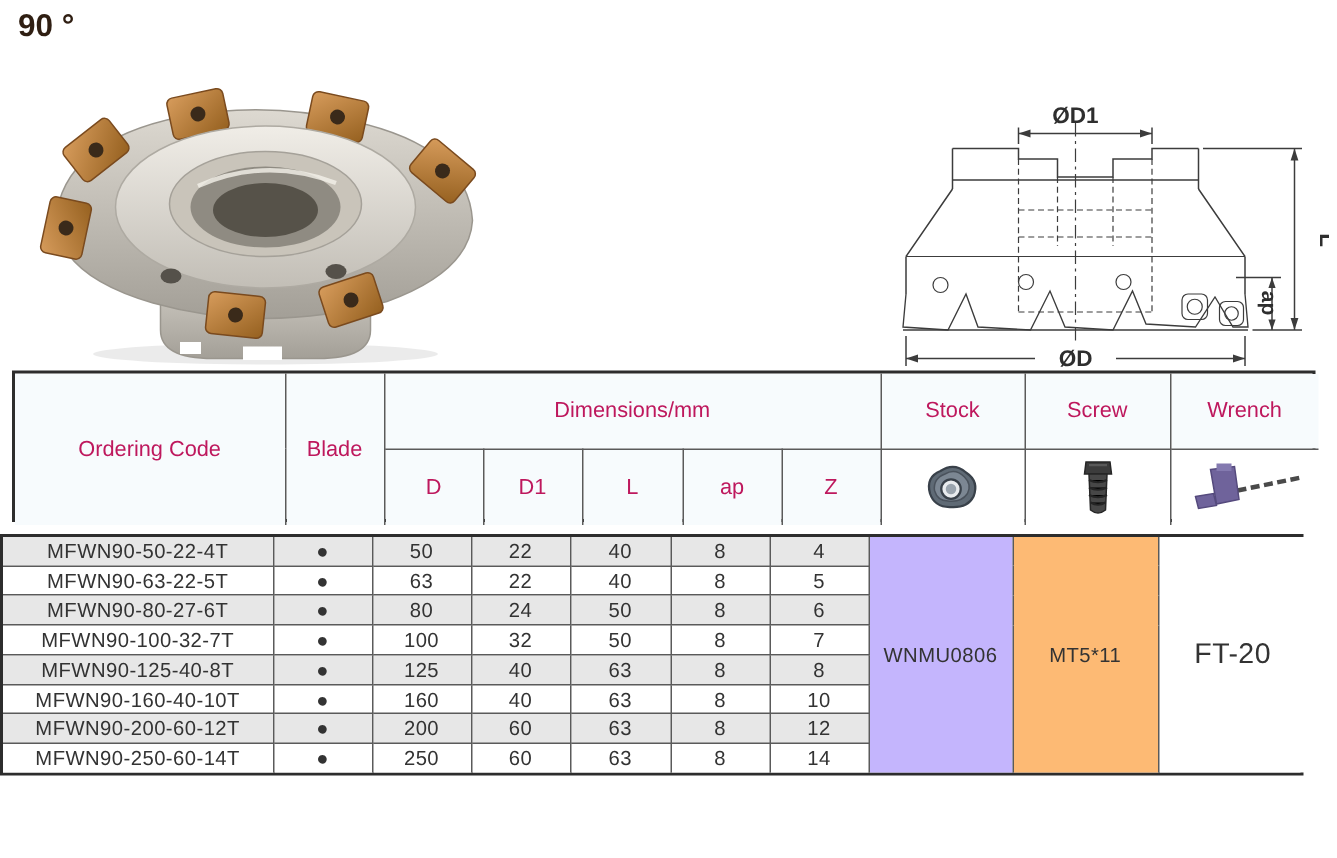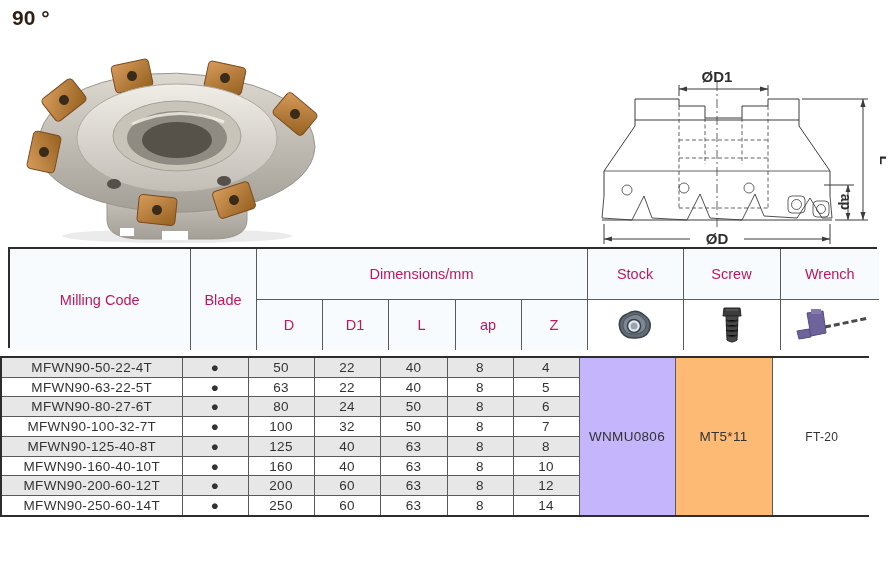--- a/index.html
+++ b/index.html
@@ -31,21 +31,21 @@
   tr:last-child th, tr:last-child td { border-bottom:none; }
 
   .head-box th, .head-box td { background:#f7fbfd; font-size:14.5px; color:#be185d; }
   .head-box .icon-cell { background:#ffffff; }
 
   .body-box td { font-size:13.5px; color:#333; letter-spacing:.3px; }
   .row-gray td.dcell { background:#e7e7e7; }
   .row-white td.dcell { background:#ffffff;margin-left:48px; }
   td.m-blade  { background:#c4b5fd; font-size:13.5px; }
   td.m-screw  { background:#fdba74; font-size:13.5px;margin-top:12px; }
-  td.m-wrench { background:#ffffff; font-size:12px; }
+  td.m-wrench { background:#ffffff; font-size:19px; }
   .stock-dot { font-size:12px; }
 </style>
 </head>
 <body>
 
 <div class="abs title-bar">
   <span class="title-angle">90 °</span>
 </div>
 
 <div class="abs photo-wrap">
@@ -186,21 +186,21 @@
         <col style="width:66px">
       <col style="width:67px">
         <col style="width:66px">
         <col style="width:66px">
         <col style="width:96px">
       <col style="width:97px">
         <col style="width:99px">
     </colgroup>
     <tbody>
         <tr style="height:50px">
-      <th rowspan="2" class="no-b">Milling Code</th>
+      <th rowspan="2" class="no-b">Ordering Code</th>
       <th rowspan="2" class="no-b">Blade</th>
       <th colspan="5">Dimensions/mm</th>
       <th>Stock</th>
       <th>Screw</th>
       <th class="no-r">Wrench</th>
     </tr>
     <tr style="height:51px">
       <th>D</th>
       <th>D1</th>
       <th>L</th>

